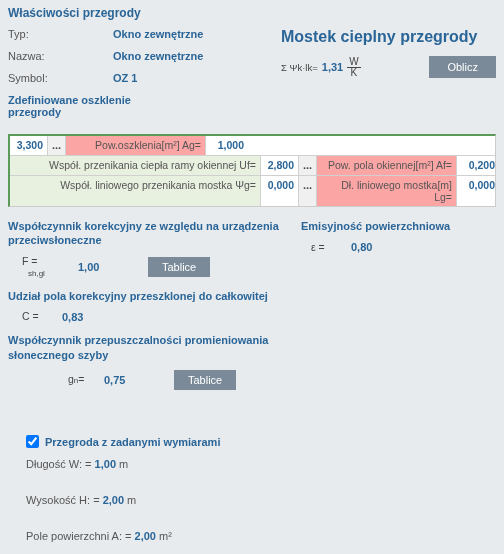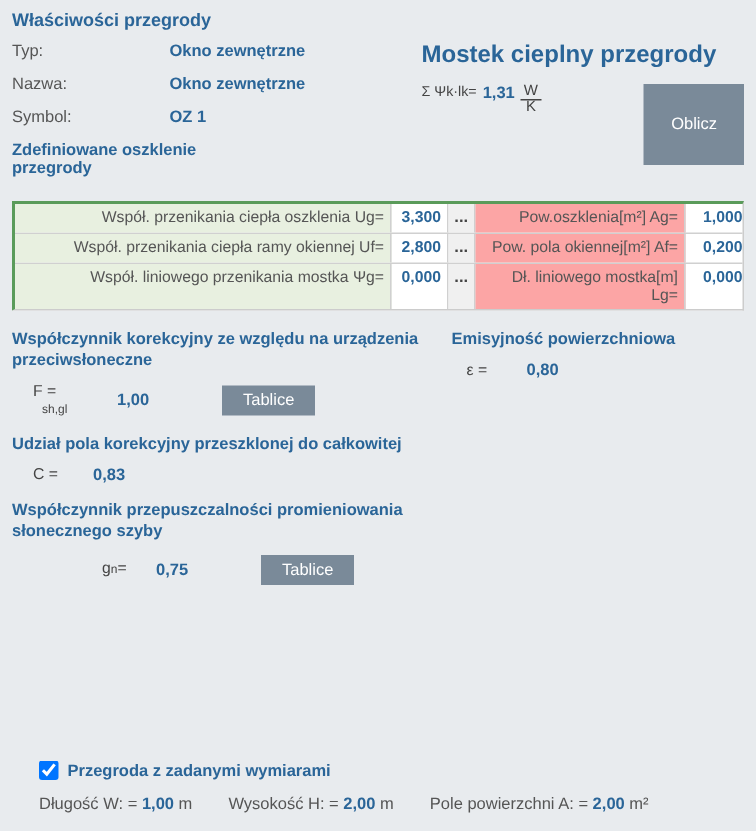--- a/index.html
+++ b/index.html
@@ -25,40 +25,40 @@
   .prop-label { width: 105px; color: #555; }
   .prop-value { color: #2a6598; font-weight: bold; }
   .sub-title {
     color: #2a6598;
     font-weight: bold;
     font-size: 16px;
     margin-bottom: 10px;
   }
   .formula-row {
     display: flex;
-    align-items: flex-start;
+    align-items: center;
     gap: 4px;
     margin-bottom: 6px;
   }
   .formula-text { color: #444; font-size: 10.5px; }
   .formula-val { color: #2a6598; font-weight: bold; }
   .unit-frac {
     display: inline-flex;
     flex-direction: column;
     font-size: 10px;
     line-height: 1;
     align-items: center;
     color: #444;
   }
   .unit-frac .top { border-bottom: 1px solid #444; padding: 0 2px; }
   .btn {
     background: #7a8a99;
     color: #fff;
     border: none;
-    padding: 21px 18px;
+    padding: 5px 18px;
     font-size: 11px;
     cursor: pointer;
   }
   .btn-sm { padding: 4px 14px; }
   .table-section {
     margin-top: 6px;
     background: #fff;
     border: 1px solid #ccc;
     border-left: 2px solid #5a9b5a;
     border-top: 2px solid #5a9b5a;
@@ -137,21 +137,21 @@
     right: 8px;
   }
   .chk-row {
     display: flex;
     align-items: center;
     gap: 6px;
     margin-bottom: 10px;
   }
   .chk-row input { width: 13px; height: 13px; }
   .chk-label { color: #2a6598; font-weight: bold; }
-  .dims-row { display: flex; gap: 24px; color: #555; }
+  .dims-row { display: flex; gap: 24px; color: #555; flex-direction: column; }
   .dims-row b { color: #2a6598; }
 </style>
 </head>
 <body>
 
 <div class="container">
   <div class="header-title">Właściwości przegrody</div>
 
   <div class="top-section">
     <div class="left-col">
@@ -181,21 +181,20 @@
           <span class="top">W</span>
           <span>K</span>
         </span>
         <button class="btn" style="margin-left:auto;">Oblicz</button>
       </div>
     </div>
   </div>
 
   <div class="table-section">
     <div class="trow">
-      <div class="tcell-label">Współ. przenikania ciepła oszklenia Ug=</div>
       <div class="tcell-val">3,300</div>
       <div class="tcell-dots">...</div>
       <div class="tcell-label2">Pow.oszklenia[m²] Ag=</div>
       <div class="tcell-val2">1,000</div>
     </div>
     <div class="trow">
       <div class="tcell-label">Współ. przenikania ciepła ramy okiennej Uf=</div>
       <div class="tcell-val">2,800</div>
       <div class="tcell-dots">...</div>
       <div class="tcell-label2">Pow. pola okiennej[m²] Af=</div>

